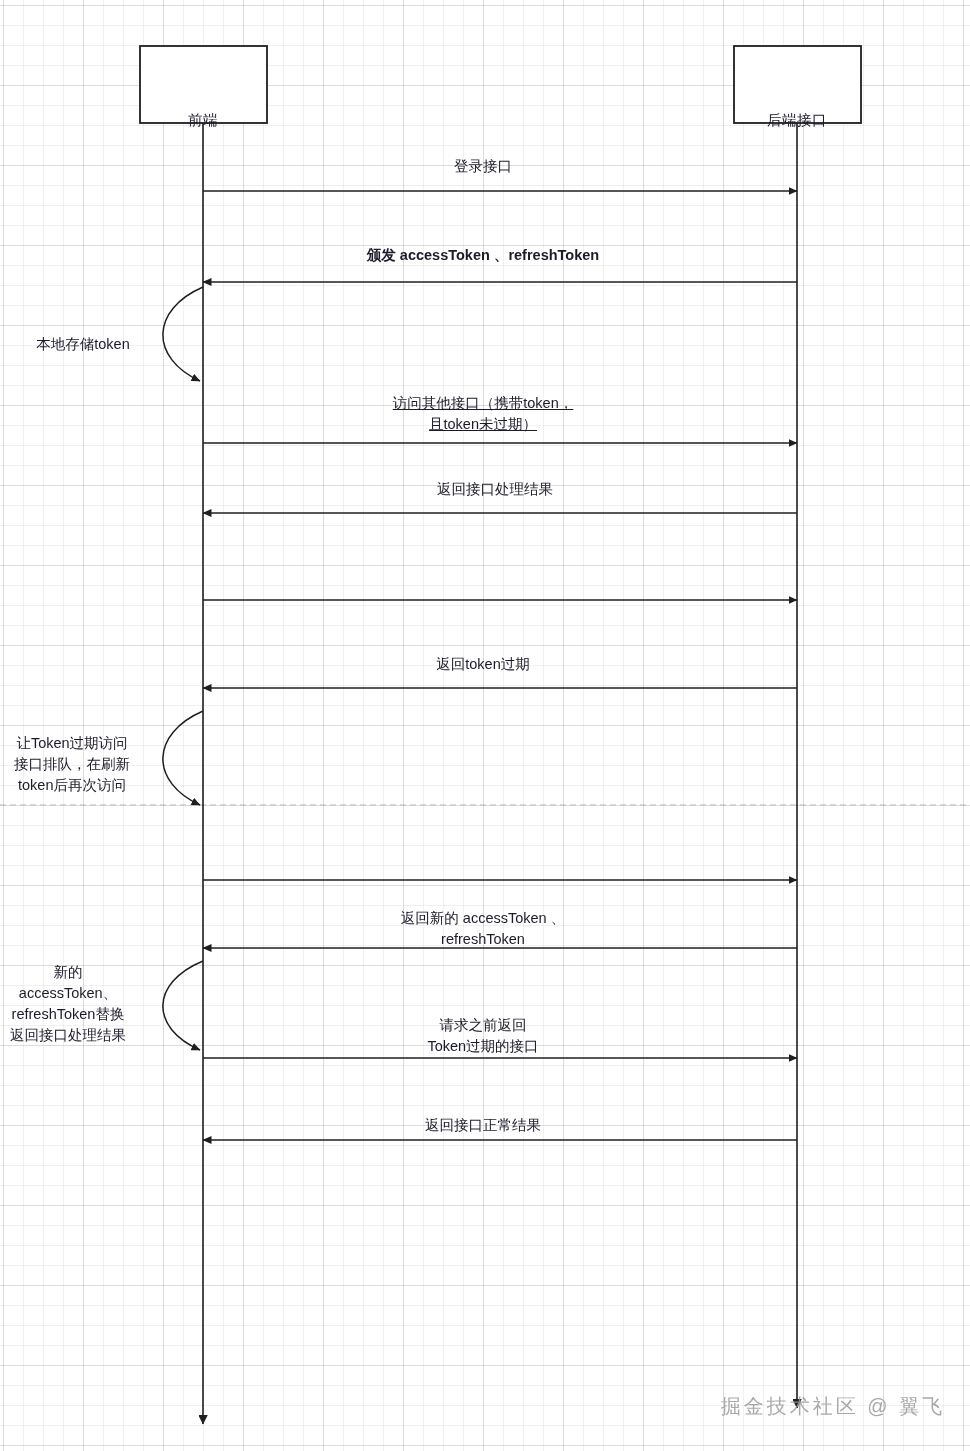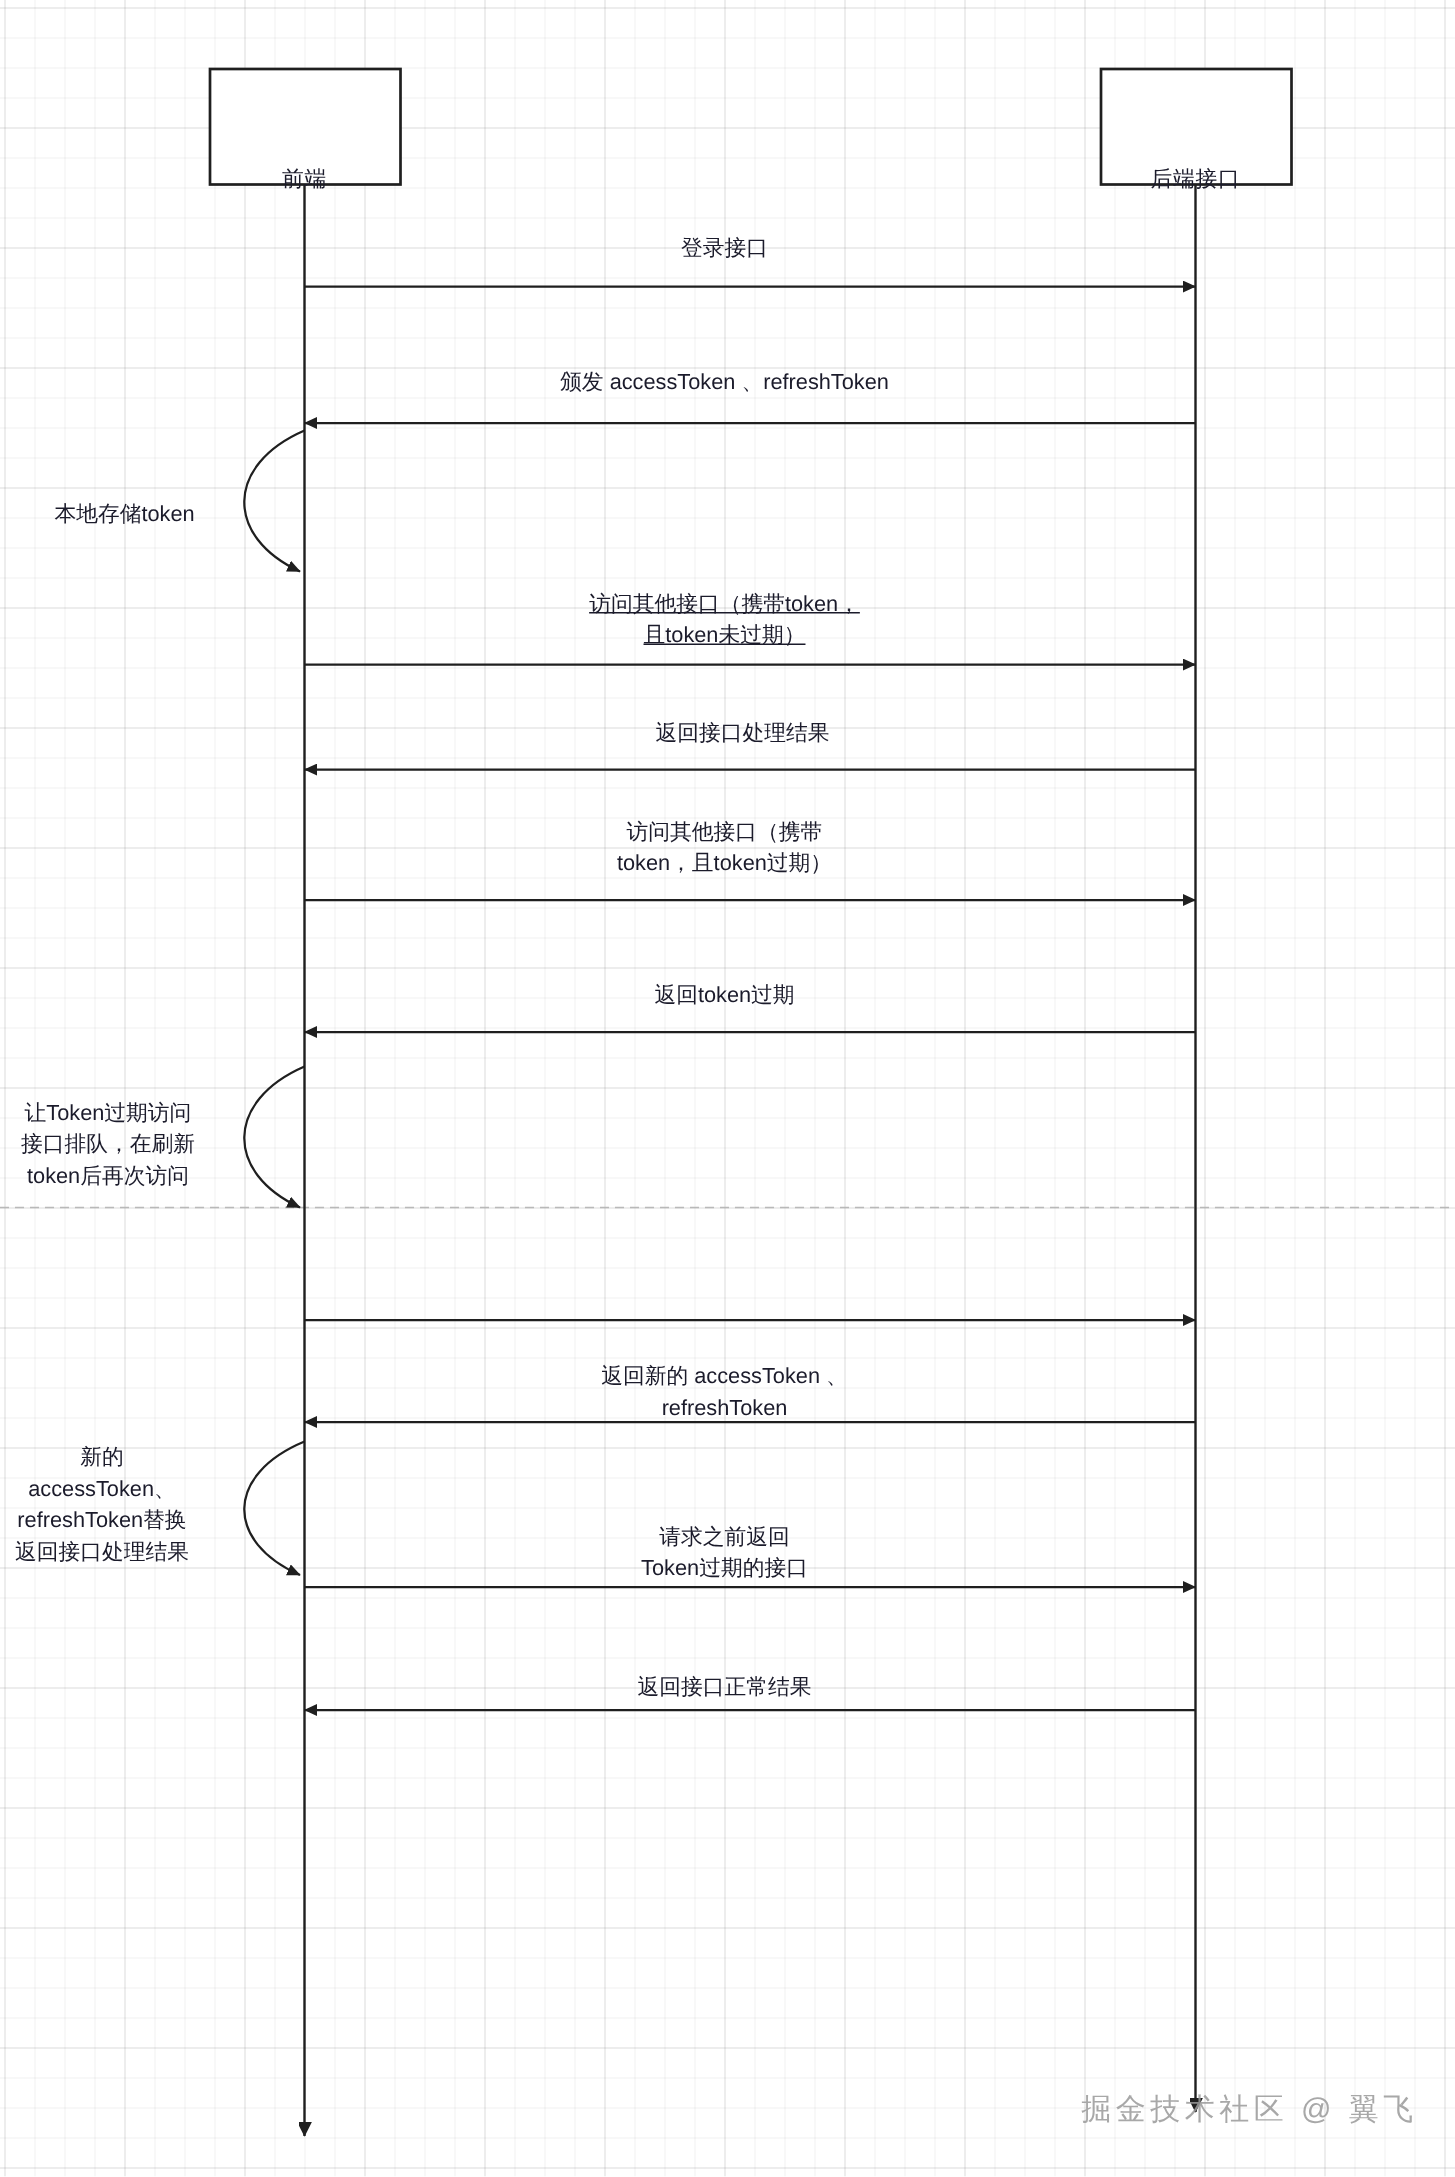--- a/index.html
+++ b/index.html
@@ -125,26 +125,24 @@
     <path d="M203,711 C 150,734 150,782 200,805" fill="none" stroke="#1f1f1f" stroke-width="1.5" marker-end="url(#arrowhead)"></path>
     <path d="M203,961 C 150,983 150,1028 200,1050" fill="none" stroke="#1f1f1f" stroke-width="1.5" marker-end="url(#arrowhead)"></path>
   </svg>
 
   <div class="layer-text">
 
     <div class="actor-label" style="left:203px; top:85px;">前端</div>
     <div class="actor-label" style="left:797px; top:85px;">后端接口</div>
 
     <div class="msg-label" style="left:483px; top:156px;">登录接口</div>
-    <div class="msg-label" style="left:483px; top:245px;">颁发 accessToken 、refreshToken</div>
+    <div class="msg-label" style="left:483px; top:245px;font-weight:bold;">颁发 accessToken 、refreshToken</div>
     <div class="msg-label" style="left:483px; top:393px;text-decoration:underline;">访问其他接口（携带token，
 且token未过期）</div>
     <div class="msg-label" style="left:483px; top:479px;padding-left:24px;">返回接口处理结果</div>
-    <div class="msg-label" style="left:483px; top:545px;">访问其他接口（携带
-token，且token过期）</div>
     <div class="msg-label" style="left:483px; top:654px;">返回token过期</div>
     <div class="msg-label" style="left:483px; top:908px;">返回新的 accessToken 、
 refreshToken</div>
     <div class="msg-label" style="left:483px; top:1015px;">请求之前返回
 Token过期的接口</div>
     <div class="msg-label" style="left:483px; top:1115px;">返回接口正常结果</div>
 
     <div class="self-label" style="left:83px; top:344px;">本地存储token</div>
     <div class="self-label" style="left:72px; top:764px;">让Token过期访问
 接口排队，在刷新

